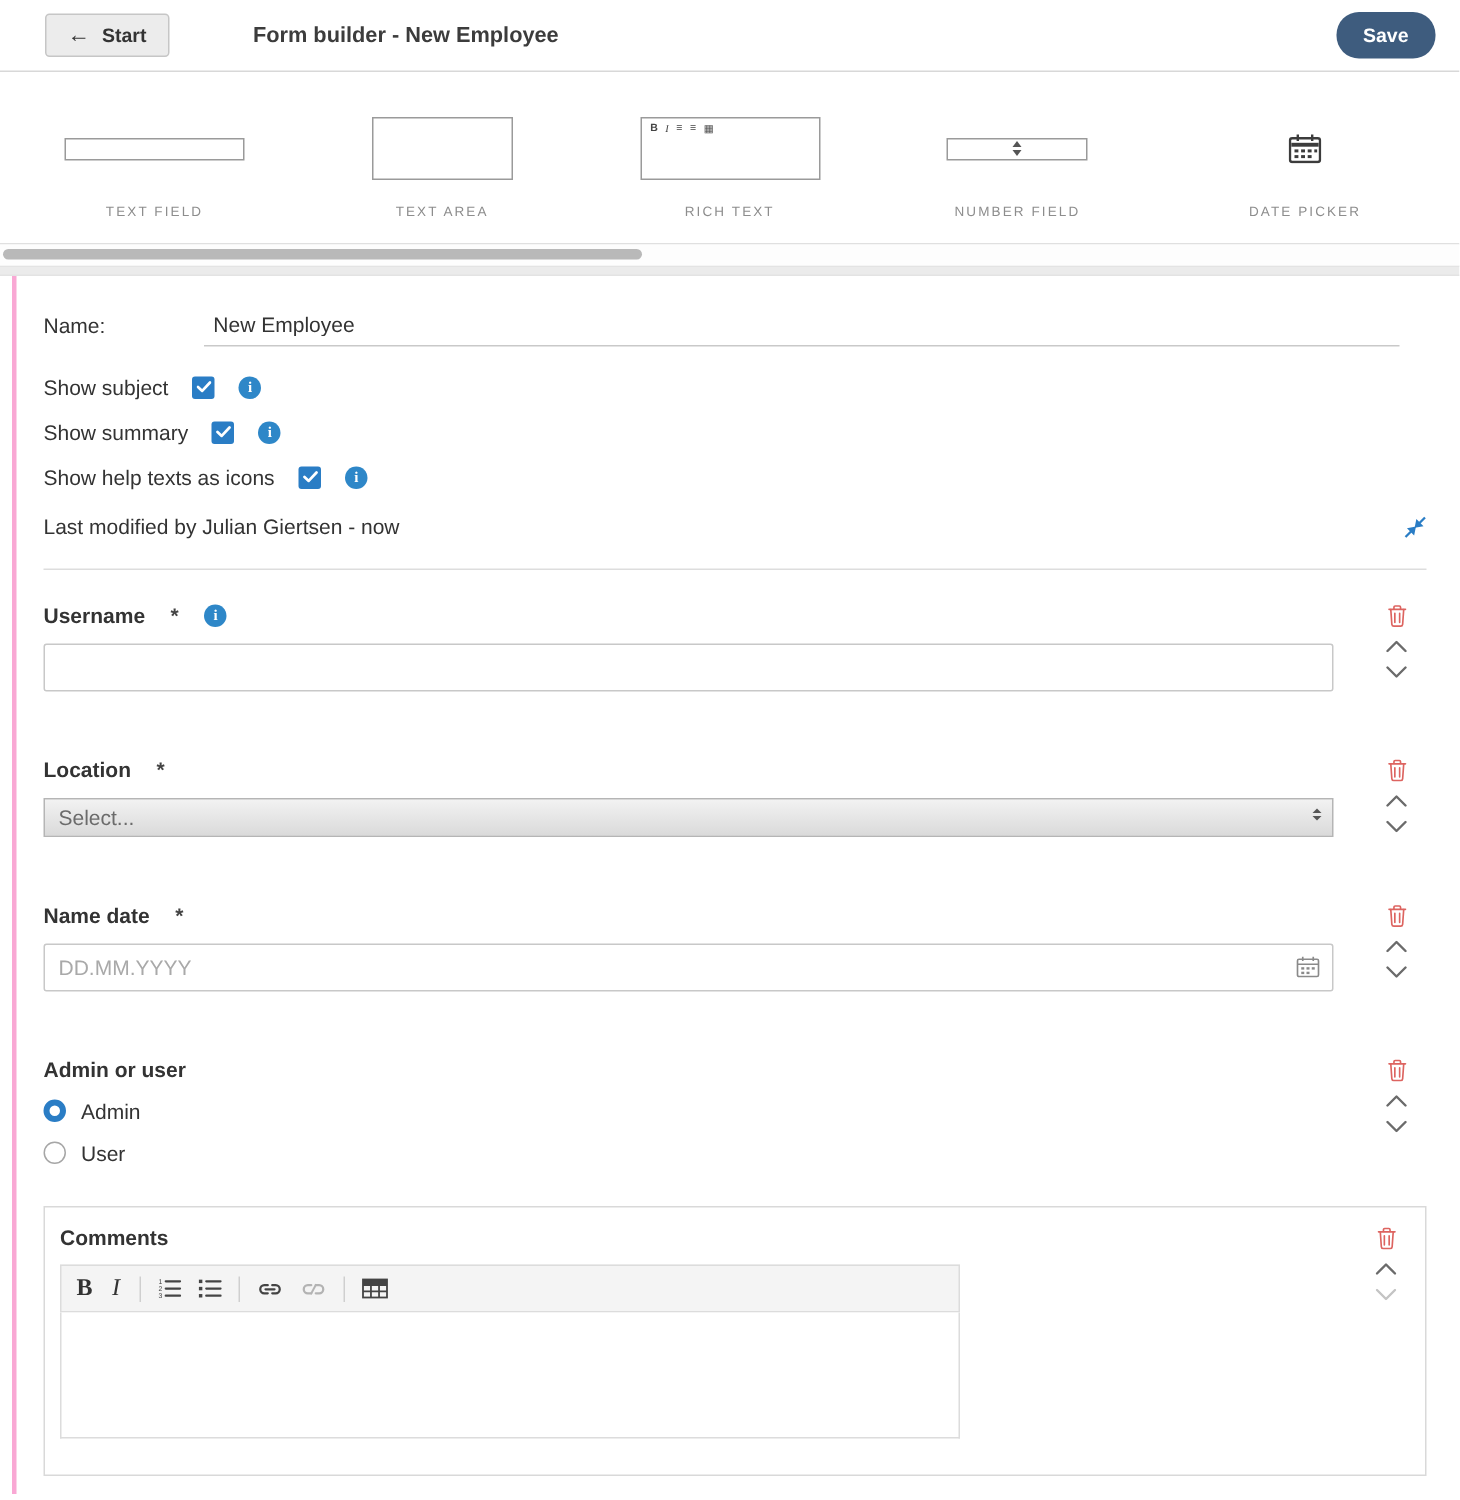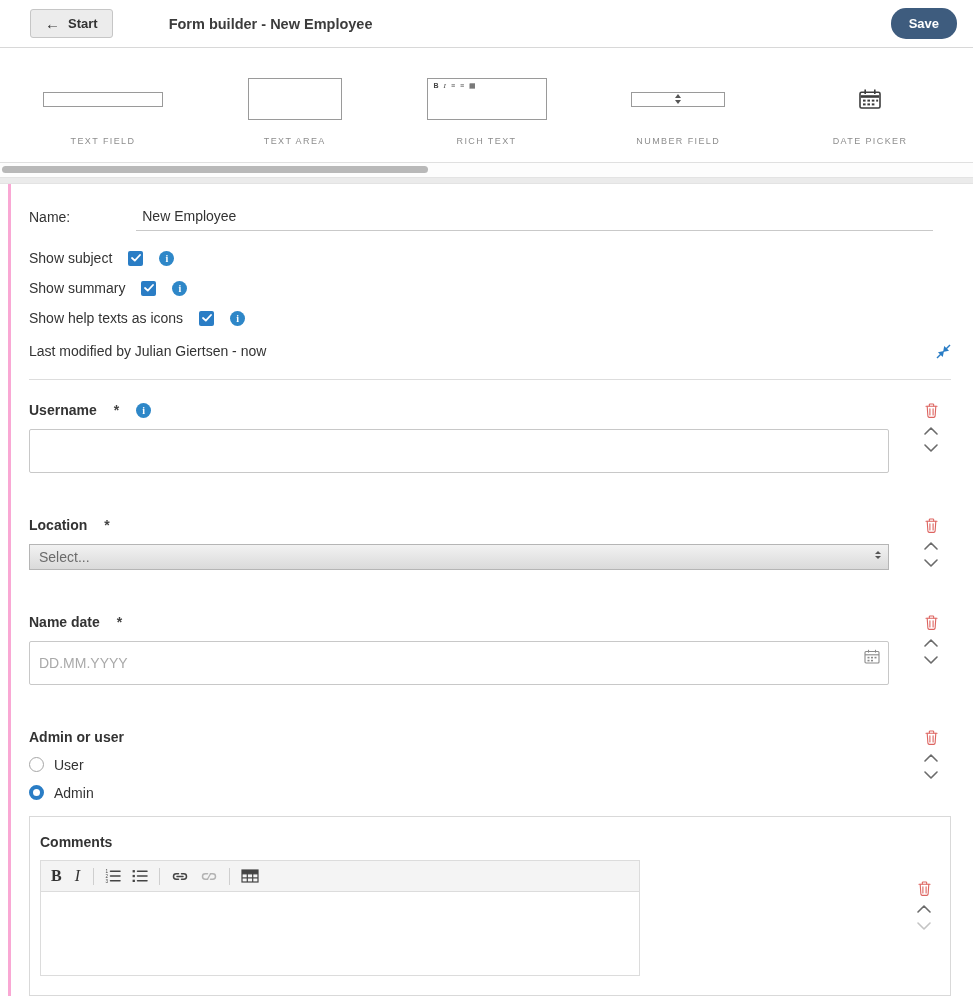--- a/index.html
+++ b/index.html
@@ -68,41 +68,41 @@
   .divider { border:none; border-top:1px solid #ddd; margin:20px 0 6px; }
 
   .field { display:flex; margin-top:44px; }
   .fields-list .field:first-child { margin-top:22px; }
   .field-main { flex:1; margin-right:22px; }
   .field-actions { width:40px; display:flex; flex-direction:column; align-items:center;
     gap:9px; padding-top:1px; }
   .icon-btn { cursor:pointer; display:inline-flex; line-height:0; }
   .field-label { display:flex; align-items:center; gap:17px; font-size:14px; font-weight:bold; color:#333; }
   .req { font-weight:bold; color:#444; }
-  .text-input { width:100%; height:44px; border:1px solid #c8c8c8; border-radius:2px;
+  .text-input { width:100%; height:32px; border:1px solid #c8c8c8; border-radius:2px;
     margin-top:11px; font-size:14px; padding:0 9px; outline:none; color:#333; font-family:inherit; }
   .text-input::placeholder { color:#a9a9a9; }
   .input-wrap { position:relative; }
   .cal-in-input { position:absolute; right:9px; top:19px; }
 
   .select-box { margin-top:11px; height:26px; background:linear-gradient(#f2f2f2,#dadada);
     border:1px solid #b5b5b5; border-radius:0; display:flex; align-items:center;
     padding:0 22px 0 9px; font-size:14px; color:#6b6b6b; position:relative; cursor:pointer; }
   .select-spin { position:absolute; right:7px; top:6px; display:flex; flex-direction:column; align-items:center; }
   .select-spin .tri-up { border-left-width:3px; border-right-width:3px; border-bottom-width:3.5px; }
   .select-spin .tri-down { border-left-width:3px; border-right-width:3px; border-top-width:3.5px; margin-top:1.5px; }
 
   .radio-group { margin-top:10px; }
   .radio-row { display:flex; align-items:center; gap:10px; font-size:14px; margin-top:9px; height:19px; }
   .radio { width:15px; height:15px; border-radius:50%; background:#fff; flex:none; cursor:pointer; }
   .radio.selected { border:4.5px solid #2a7dc5; }
   .radio.unselected { border:1px solid #a6a6a6; }
 
-  .comments-box { margin-top:14px; border:1px solid #d9d9d9; padding:12px 6px 14px 10px;
-    display:flex; min-height:180px;align-items:center; }
+  .comments-box { margin-top:26px; border:1px solid #d9d9d9; padding:12px 6px 14px 10px;
+    display:flex; min-height:180px; }
   .editor { width:600px; margin-top:10px; }
   .editor-toolbar { height:32px; background:#f4f4f4; border:1px solid #dcdcdc; display:flex;
     align-items:center; padding:0 10px; gap:11px; }
   .tb-sep { width:1px; height:17px; background:#cfcfcf; }
   .tb-btn { cursor:pointer; display:inline-flex; align-items:center; line-height:0; }
   .tb-bold { font-family:"Liberation Serif", serif; font-weight:bold; font-size:16px; color:#333; line-height:1; }
   .tb-italic { font-family:"Liberation Serif", serif; font-style:italic; font-size:16px; color:#333; line-height:1; padding:0 2px; }
   .editor-body { height:84px; background:#fff; border:1px solid #dcdcdc; border-top:none; }
 </style>
 </head>
@@ -361,26 +361,26 @@
         </div>
       </div>
 
       <div class="field">
         <div class="field-main">
           <div class="field-label">
             <span>Admin or user</span>
           </div>
           <div class="radio-group">
             <div class="radio-row">
+              <span class="radio selected"></span>
+              <span>Admin</span>
+            </div>
+            <div class="radio-row">
               <span class="radio unselected"></span>
               <span>User</span>
-            </div>
-            <div class="radio-row">
-              <span class="radio selected"></span>
-              <span>Admin</span>
             </div>
           </div>
         </div>
         <div class="field-actions">
           <span class="icon-btn">
             <svg width="13" height="15" viewBox="0 0 13 15">
                 <g stroke="#dd6460" fill="none" stroke-width="1.1" stroke-linecap="round">
               <path d="M1 3.2h11"></path>
                   <path d="M4.3 3V1.8c0-.5.3-.8.8-.8h2.8c.5 0 .8.3.8.8V3"></path>
               <path d="M2.2 3.4l.7 9.8c.1.7.6 1.2 1.3 1.2h4.6c.7 0 1.2-.5 1.3-1.2l.7-9.8"></path>

